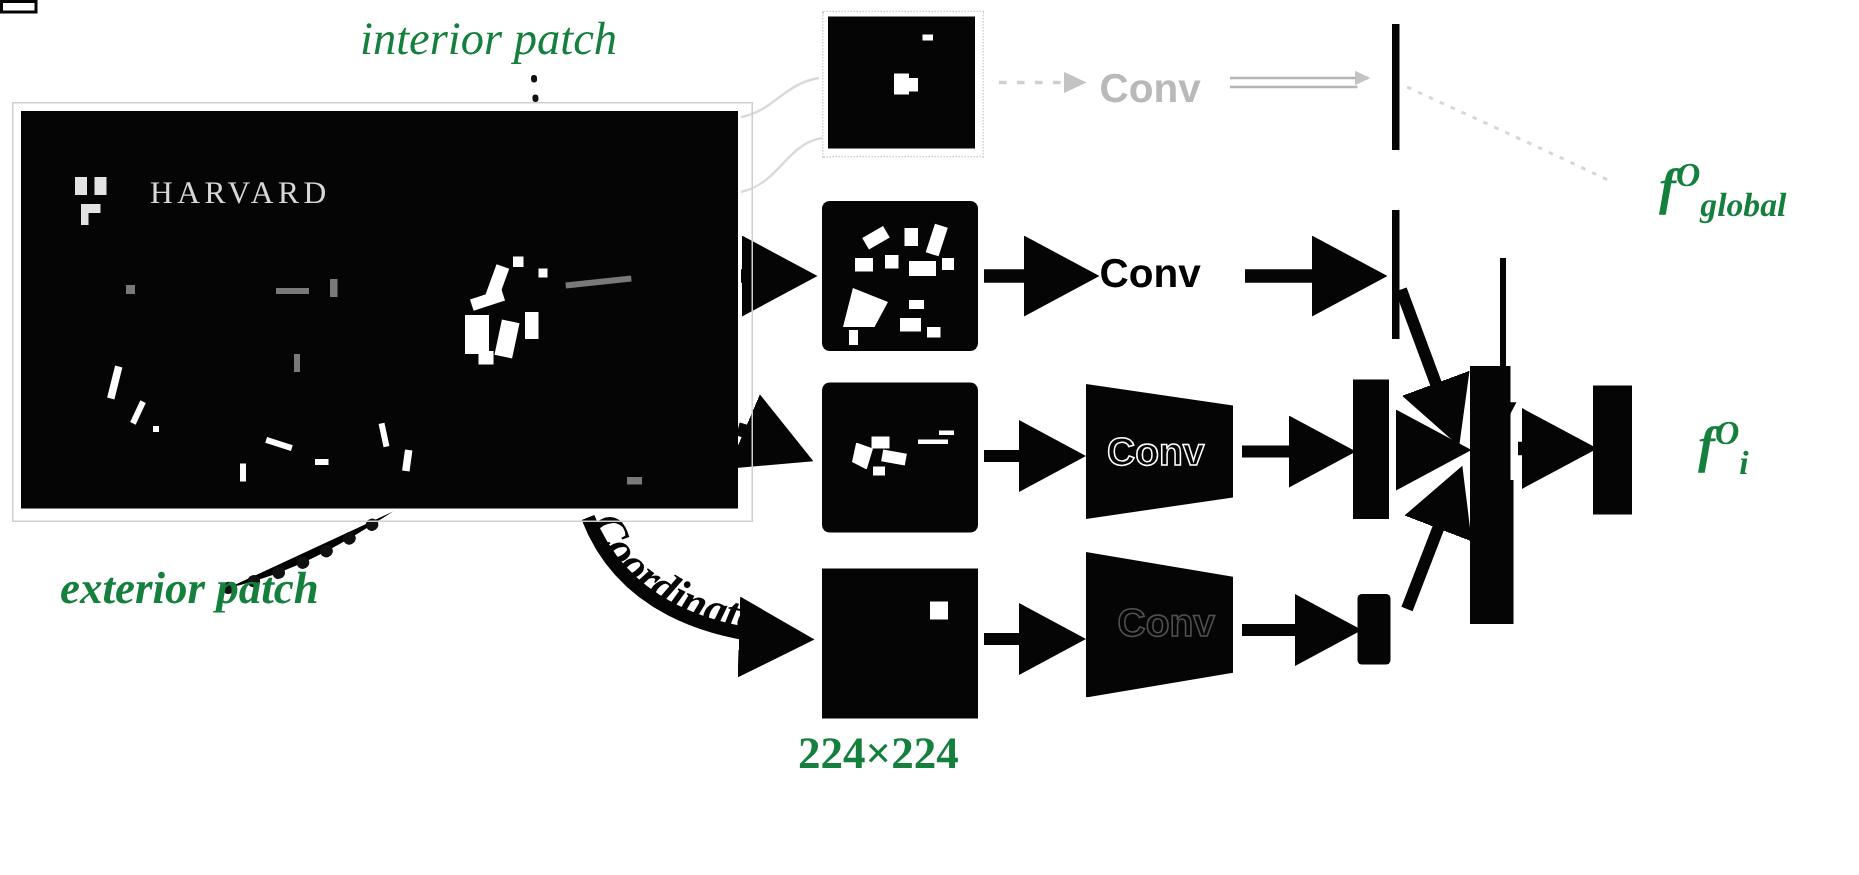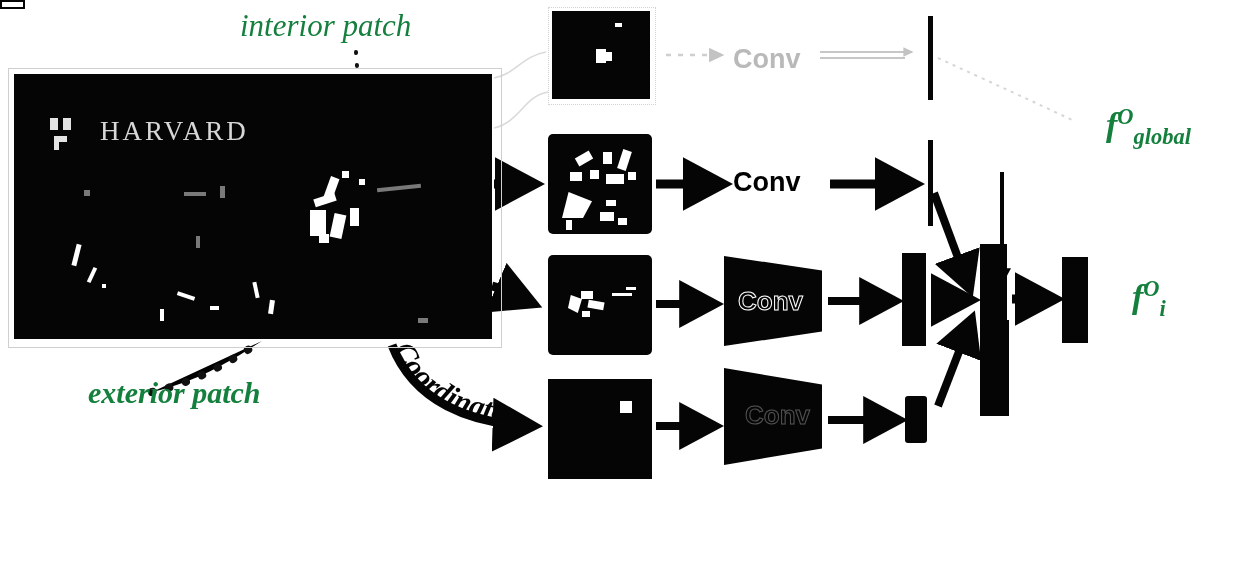--- a/index.html
+++ b/index.html
@@ -8,29 +8,29 @@
   .stage{position:absolute;left:0;top:0;width:1239px;height:583px;}
 
   
   #main-image{position:absolute;left:14px;top:74px;width:478px;height:265px;
               background:#050505;overflow:hidden;}
   #main-image .fleck{position:absolute;background:#ffffff;}
   #main-image .smudge{position:absolute;background:#d8d8d8;opacity:.55;}
   #image-frame{position:absolute;left:8px;top:68px;width:492px;height:278px;
                border:1px solid #cfcfcf;}
   #harvard-wordmark{position:absolute;left:86px;top:42px;color:#e9e9e9;
-     font-family:"Liberation Serif",serif;font-size:27px;letter-spacing:3px;
+     font-family:"Liberation Serif",serif;font-size:21px;letter-spacing:3px;
      white-space:nowrap;opacity:.92;}
   #harvard-logo{position:absolute;left:36px;top:44px;width:34px;height:34px;}
   #harvard-logo i{position:absolute;background:#e3e3e3;display:block;}
 
   
   .lbl{position:absolute;white-space:nowrap;color:#15803d;}
   #interior-patch-label{left:240px;top:8px;font-size:31px;font-style:italic;}
-  #exterior-patch-label{left:40px;top:376px;font-size:30px;font-style:italic;font-weight:bold;margin-left:48px;}
+  #exterior-patch-label{left:40px;top:376px;font-size:30px;font-style:italic;font-weight:bold;}
   #heatmap-caption{left:532px;top:484px;font-size:30px;font-weight:bold;line-height:1.25;text-align:left;}
   #heatmap-caption .cap2{font-style:italic;}
   .fmath{position:absolute;font-style:italic;font-weight:bold;color:#15803d;
          font-family:"Liberation Serif",serif;white-space:nowrap;}
   #f-global{left:1106px;top:104px;font-size:34px;}
   #f-i{left:1132px;top:276px;font-size:34px;}
   .fmath sup{font-size:.66em;font-style:italic;vertical-align:super;}
   .fmath sub{font-size:.66em;font-style:italic;vertical-align:sub;}
 
   
@@ -222,20 +222,21 @@
     <div class="fleck" style="left:34px;top:56px;width:8px;height:6px;"></div>
     <div class="fleck smudge" style="left:64px;top:38px;width:20px;height:3px;"></div>
     <div class="fleck smudge" style="left:78px;top:32px;width:10px;height:3px;"></div>
   </div>
 
   <div class="patch" id="patch-heatmap">
     <div id="heat-dot"></div>
   </div>
 
   <div class="lbl" id="heatmap-caption">
+    <div>224×224</div>
   </div>
 
   <div class="conv-text conv-top-faded" id="conv-top">Conv</div>
   <div class="conv-text" id="conv-mid">Conv</div>
 
   <div class="conv-trap" id="conv-trap-1"></div>
   <div class="conv-trap-label" id="conv-trap-label-1">Conv</div>
 
   <div class="conv-trap" id="conv-trap-2"></div>
   <div class="conv-trap-label" id="conv-trap-label-2">Conv</div>

